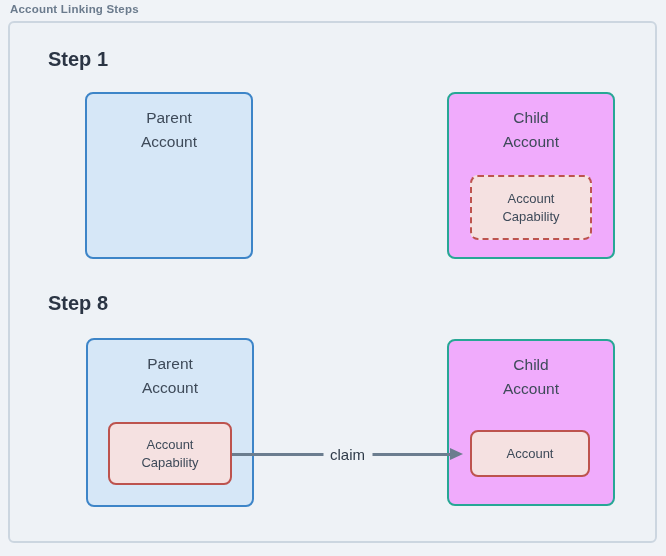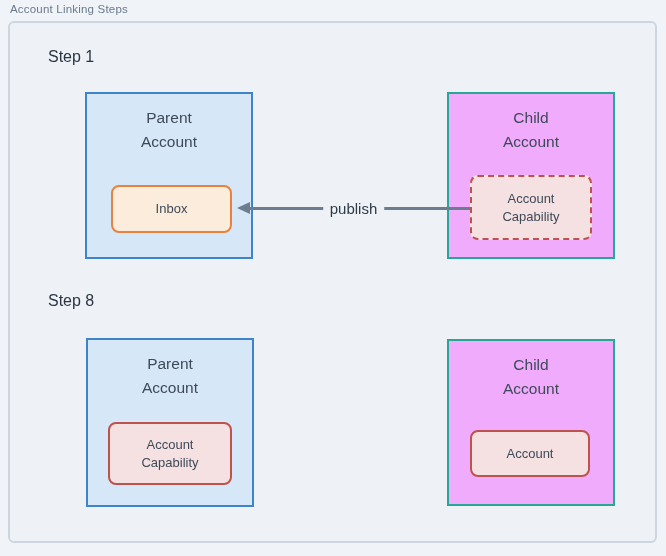--- a/index.html
+++ b/index.html
@@ -14,47 +14,48 @@
     background: #f0f3f7;
     overflow: hidden;
   }
   .diagram-title {
     position: absolute;
     left: 10px;
     top: 3px;
     font-size: 11.5px;
     letter-spacing: 0.2px;
     color: #6b7b8d;
+    font-weight: bold;
   }
   .frame {
     position: absolute;
     left: 8px;
     top: 21px;
     width: 649px;
     height: 522px;
     box-sizing: border-box;
     background: #eef2f6;
     border: 2px solid #ccd6e0;
     border-radius: 6px;
   }
   .step-label {
     position: absolute;
-    font-size: 16px;
-    font-weight: normal;
+    font-size: 20px;
+    font-weight: bold;
     color: #2b3544;
     text-align: center;
   }
   #step1-label { left: 38px; top: 25px; }
   #step2-label { left: 38px; top: 269px; }
 
   .node {
     position: absolute;
     box-sizing: border-box;
     border: 2px solid;
-    border-radius: 0;
+    border-radius: 8px;
   }
   .node.parent { background: #d6e7f7; border-color: #3d85c8; }
   .node.child  { background: #f0abfc; border-color: #27a795; }
   #s1-parent { left: 75px;  top: 69px;  width: 168px; height: 167px; }
   #s1-child  { left: 437px; top: 69px;  width: 168px; height: 167px; }
   #s2-parent { left: 76px;  top: 315px; width: 168px; height: 169px; }
   #s2-child  { left: 437px; top: 316px; width: 168px; height: 167px; }
 
   .node-title {
     text-align: center;
@@ -127,46 +128,45 @@
 <div class="canvas">
   <div class="diagram-title">Account Linking Steps</div>
 
   <div class="frame">
 
     <div class="step-label" id="step1-label">Step 1</div>
 
     <div class="node parent" id="s1-parent">
       <div class="node-title">Parent
 Account</div>
-      <div class="subnode inbox" id="s1-inbox">Inbox</div>
     </div>
 
     <div class="node child" id="s1-child">
       <div class="node-title">Child
 Account</div>
       <div class="subnode capability dashed" id="s1-capability">Account
 Capability</div>
     </div>
 
-    <div class="edge to-left" id="edge-publish">
-      <div class="head"></div>
-      <div class="line"></div>
-      <span class="edge-label">publish</span>
-    </div>
 
     <div class="step-label" id="step2-label">Step 8</div>
 
     <div class="node parent" id="s2-parent">
       <div class="node-title">Parent
 Account</div>
       <div class="subnode capability" id="s2-capability">Account
 Capability</div>
     </div>
 
     <div class="node child" id="s2-child">
       <div class="node-title">Child
 Account</div>
       <div class="subnode capability" id="s2-account">Account</div>
     </div>
 
+    <div class="edge to-right" id="edge-claim">
+      <div class="head"></div>
+      <div class="line"></div>
+      <span class="edge-label">claim</span>
+    </div>
 
   </div>
 </div>
 
 </body></html>

